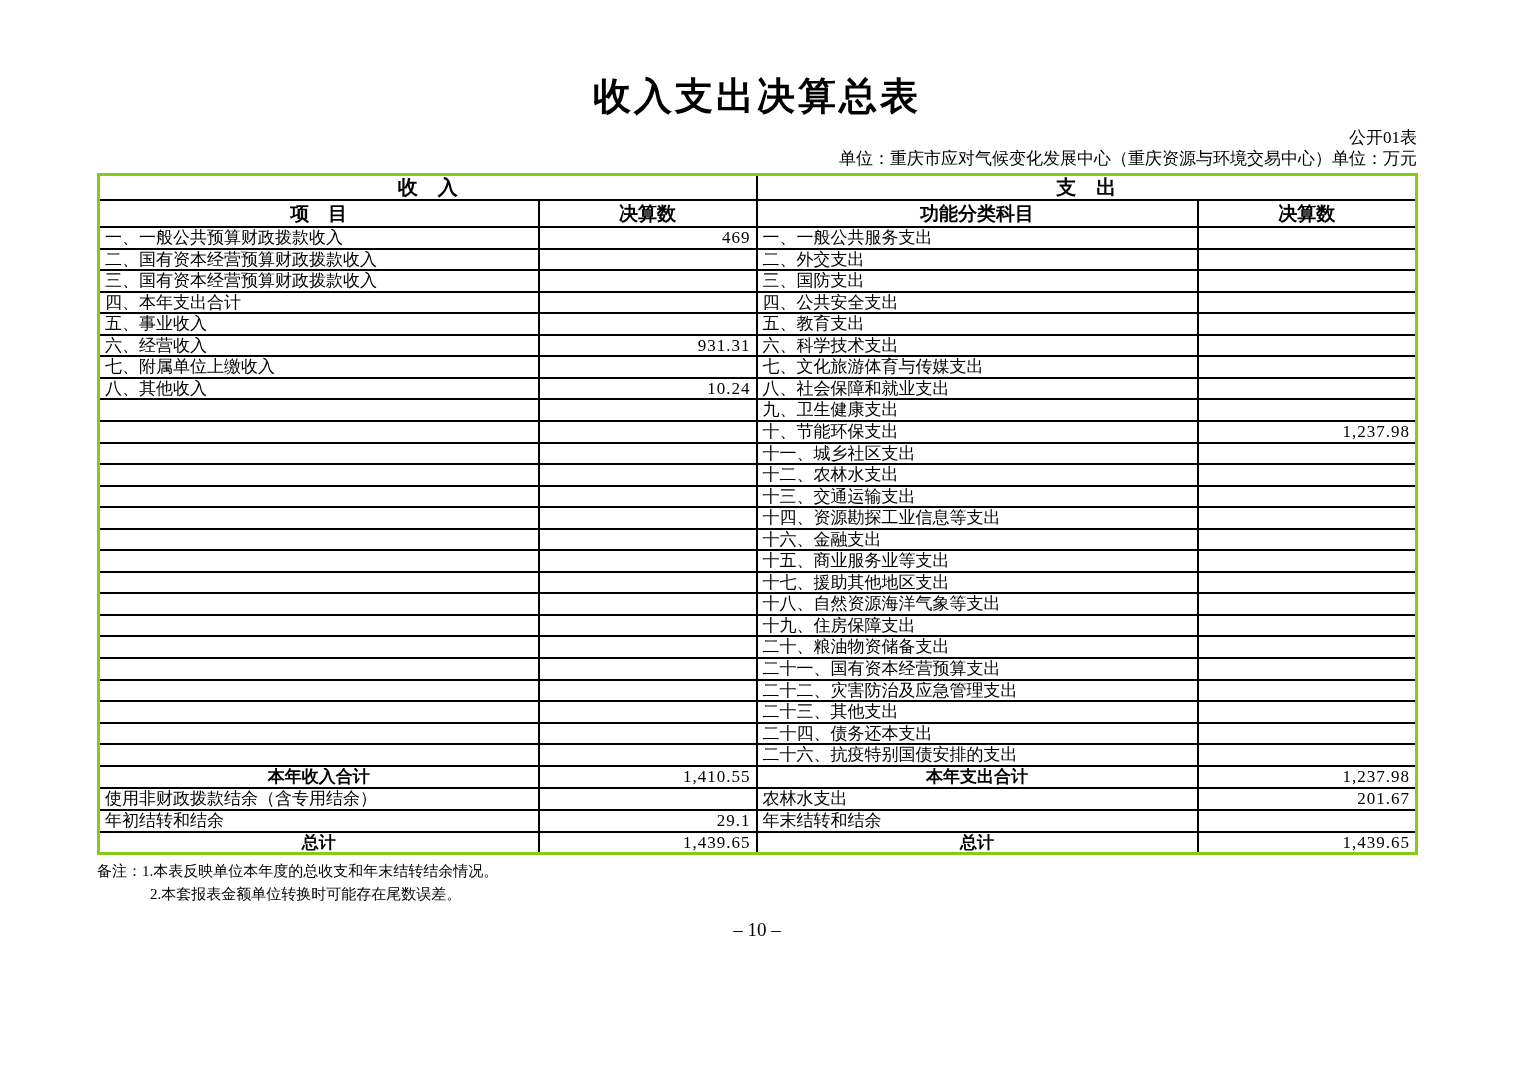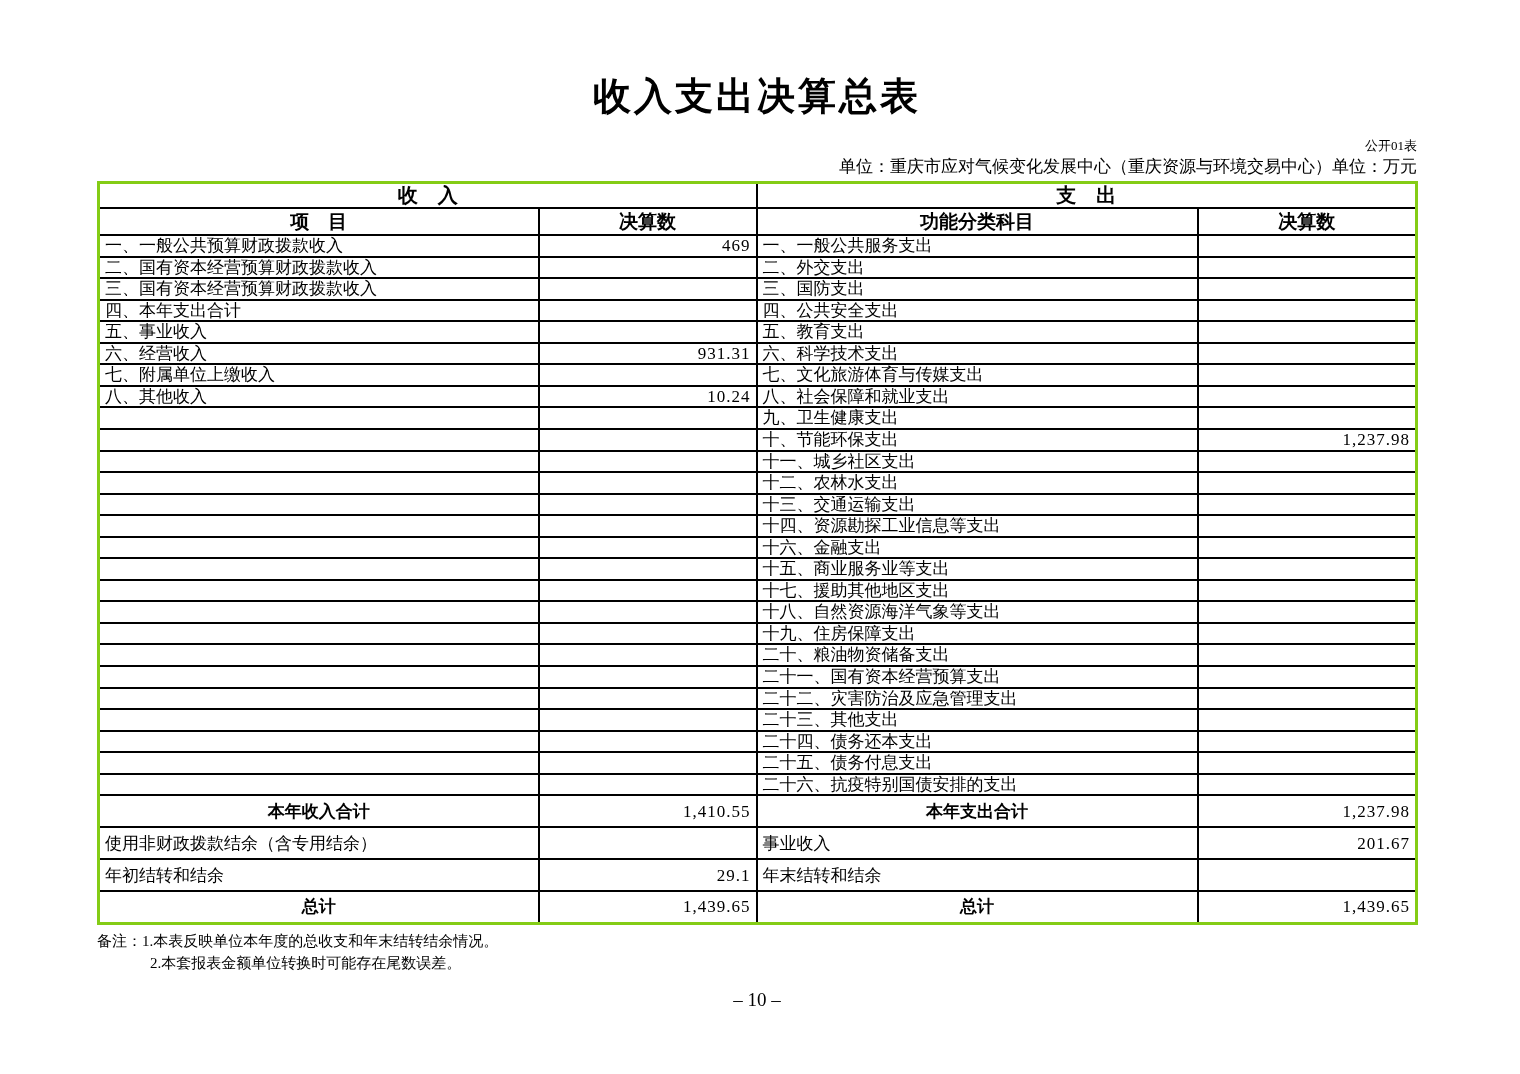--- a/index.html
+++ b/index.html
@@ -16,23 +16,23 @@
   }
   .title {
     margin-top: 74px;
     text-align: center;
     font-size: 38px;
     font-weight: bold;
     letter-spacing: 3px;
     line-height: 1.2;
   }
   .form-no {
-    margin-top: 16px;
+    margin-top: 8px;
     text-align: right;
-    font-size: 13px;
+    font-size: 17px;
     line-height: 20px;
   }
   .meta-row {
     display: flex;
     justify-content: flex-end;
     font-size: 17px;
     line-height: 22px;
     margin-bottom: 3px;
   }
   table.budget {
@@ -55,21 +55,21 @@
     font-weight: bold;
     text-align: center;
   }
   tr.cols-row th {
     height: 27px;
     font-size: 19px;
     font-weight: bold;
     text-align: center;
   }
   tr.data-row td { height: 21px; font-size: 17px; }
-  tr.summary-row td { height: 32px; font-size: 17px; }
+  tr.summary-row td { height: 22px; font-size: 17px; border-radius: 10px; }
   td.label { text-align: left; }
   td.num { text-align: right; letter-spacing: 1px; }
   tr.total-row td.label { text-align: center; font-weight: bold; }
   tr.total-row td.num { font-weight: normal; }
   .notes {
     margin-top: 5px;
     font-size: 15px;
     line-height: 1.5;
   }
   .note-indent { padding-left: 53px; }
@@ -253,39 +253,33 @@
         </tr>
         <tr class="data-row">
           <td class="label"></td>
           <td class="num"></td>
           <td class="label">二十四、债务还本支出</td>
           <td class="num"></td>
         </tr>
         <tr class="data-row">
           <td class="label"></td>
           <td class="num"></td>
-          <td class="label">二十五、债务付息支出</td>
-          <td class="num"></td>
-        </tr>
-        <tr class="data-row">
-          <td class="label"></td>
-          <td class="num"></td>
           <td class="label">二十六、抗疫特别国债安排的支出</td>
           <td class="num"></td>
         </tr>
         <tr class="summary-row total-row">
           <td class="label">本年收入合计</td>
           <td class="num">1,410.55</td>
           <td class="label">本年支出合计</td>
           <td class="num">1,237.98</td>
         </tr>
         <tr class="summary-row">
           <td class="label">使用非财政拨款结余（含专用结余）</td>
           <td class="num"></td>
-          <td class="label">事业收入</td>
+          <td class="label">农林水支出</td>
           <td class="num">201.67</td>
         </tr>
         <tr class="summary-row">
           <td class="label">年初结转和结余</td>
           <td class="num">29.1</td>
           <td class="label">年末结转和结余</td>
           <td class="num"></td>
         </tr>
         <tr class="summary-row total-row">
           <td class="label">总计</td>

